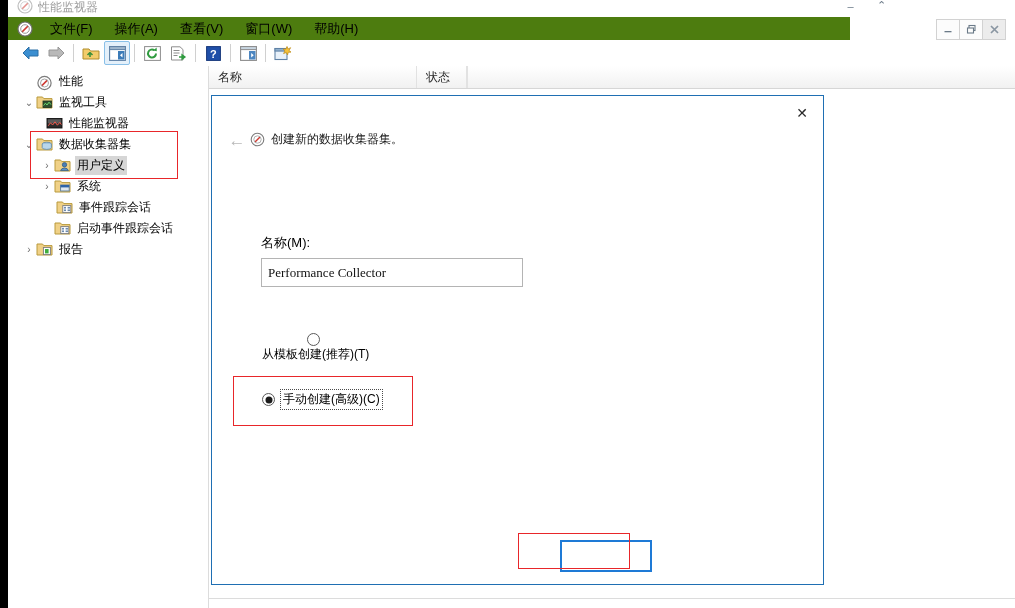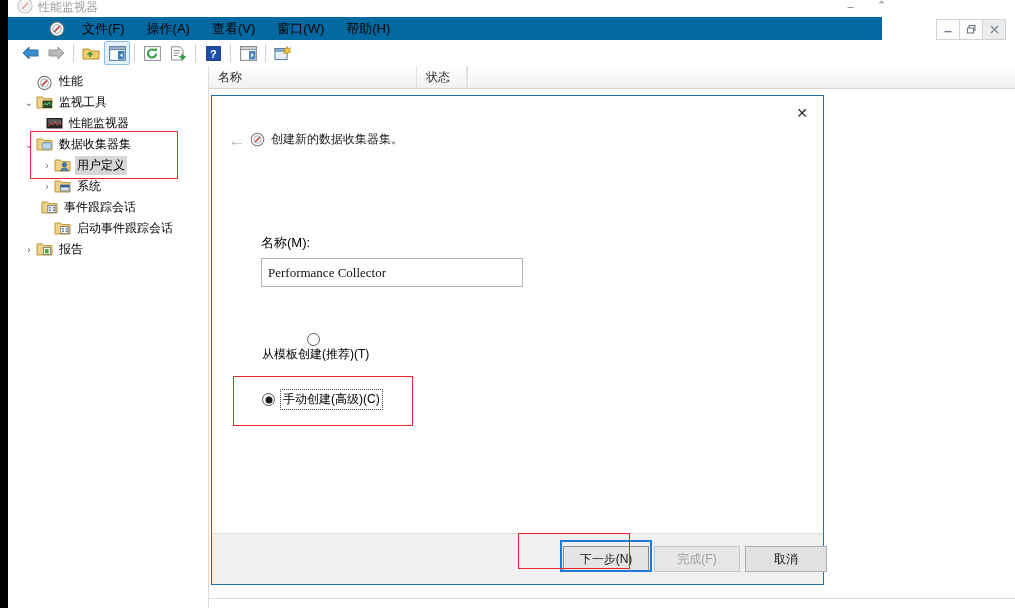--- a/index.html
+++ b/index.html
@@ -21,22 +21,22 @@
   
   .titlebar{position:absolute;left:0;top:0;width:1007px;height:17px;background:#fff;}
   .titlebar .tb-icon{position:absolute;left:9px;top:-2px;width:16px;height:16px;opacity:.55;}
   .titlebar .tb-text{position:absolute;left:30px;top:-1px;font-size:12px;color:#9b9b9b;
      white-space:nowrap;overflow:hidden;height:14px;}
   .win-ctl{position:absolute;top:-6px;display:flex;}
   .win-ctl .wc{width:31px;height:18px;display:flex;align-items:flex-end;justify-content:center;
      color:#6b7a88;font-size:11px;padding-bottom:1px;}
 
   
-  .menubar{position:absolute;left:0;top:17px;width:842px;height:23px;background:#0369a1;
-     display:flex;align-items:center;padding-left:32px;}
+  .menubar{position:absolute;left:0;top:17px;width:842px;height:23px;background:#4d7c0f;
+     display:flex;align-items:center;}
   .menubar .app-ico{width:16px;height:16px;margin-left:9px;margin-right:6px;}
   .menubar .mi{padding:2px 11px;font-size:13px;color:#000;white-space:nowrap;}
 
   
   .mdi-ctl{position:absolute;right:9px;top:19px;display:flex;border:0;}
   .mdi-ctl .mc{width:22px;height:19px;border:1px solid #d2d2d2;background:#fcfcfc;margin-left:-1px;
      display:flex;align-items:center;justify-content:center;color:#6b7a88;}
   .mdi-ctl .mc.close{background:#ececec;}
 
   
@@ -298,21 +298,21 @@
           <span class="ico">
             <svg width="17" height="16" viewBox="0 0 17 16">
               <path d="M1 3 L6.5 3 L7.8 4.6 L16 4.6 L16 14 L1 14 Z" fill="#f0d187" stroke="#b99a3c" stroke-width="1"></path>
               <rect x="6.6" y="7" width="8.6" height="6" fill="#dfe8f0" stroke="#5c7b96" stroke-width="0.9"></rect>
               <rect x="6.6" y="7" width="8.6" height="2.4" fill="#2f64a8"></rect>
             </svg>
           </span>
           <span class="lbl">系统</span>
         </div>
 
-        <div class="tnode" style="left:33px;top:131px;justify-content:flex-end;">
+        <div class="tnode" style="left:48px;top:131px;justify-content:flex-end;">
           <span class="ico">
             <svg width="17" height="16" viewBox="0 0 17 16">
               <path d="M1 3 L6.5 3 L7.8 4.6 L16 4.6 L16 14 L1 14 Z" fill="#f0d187" stroke="#b99a3c" stroke-width="1"></path>
               <rect x="6.8" y="6.6" width="8" height="7" fill="#fff" stroke="#7b7b7b" stroke-width="0.9"></rect>
               <path d="M8 8.4 h2 M8 10 h2 M8 11.6 h2 M11.6 8.4 h2.4 M11.6 10 h2.4 M11.6 11.6 h2.4" stroke="#4a6f9c" stroke-width="0.9"></path>
             </svg>
           </span>
           <span class="lbl">事件跟踪会话</span>
         </div>
 
@@ -379,25 +379,20 @@
       <div class="radio-row" style="left:50px;top:237px;flex-direction:column;">
         <span class="rdot"></span>
         <span>从模板创建(推荐)(T)</span>
       </div>
 
       <div class="radio-row" style="left:50px;top:293px;">
         <span class="rdot on"></span>
         <span class="focusdash">手动创建(高级)(C)</span>
       </div>
 
-      <div class="dlg-footer">
-        <div class="dbtn def" style="left:351px;width:86px;">下一步(N)</div>
-        <div class="dbtn disabled" style="left:442px;width:86px;">完成(F)</div>
-        <div class="dbtn" style="left:533px;width:72px;">取消</div>
-      </div>
 
       <div class="bluering" style="left:348px;top:444px;width:92px;height:32px;"></div>
     </div>
 
     <div class="redbox" style="left:225px;top:376px;width:180px;height:50px;"></div>
     <div class="redbox" style="left:510px;top:533px;width:112px;height:36px;"></div>
 
   </div>
 </div>
 

